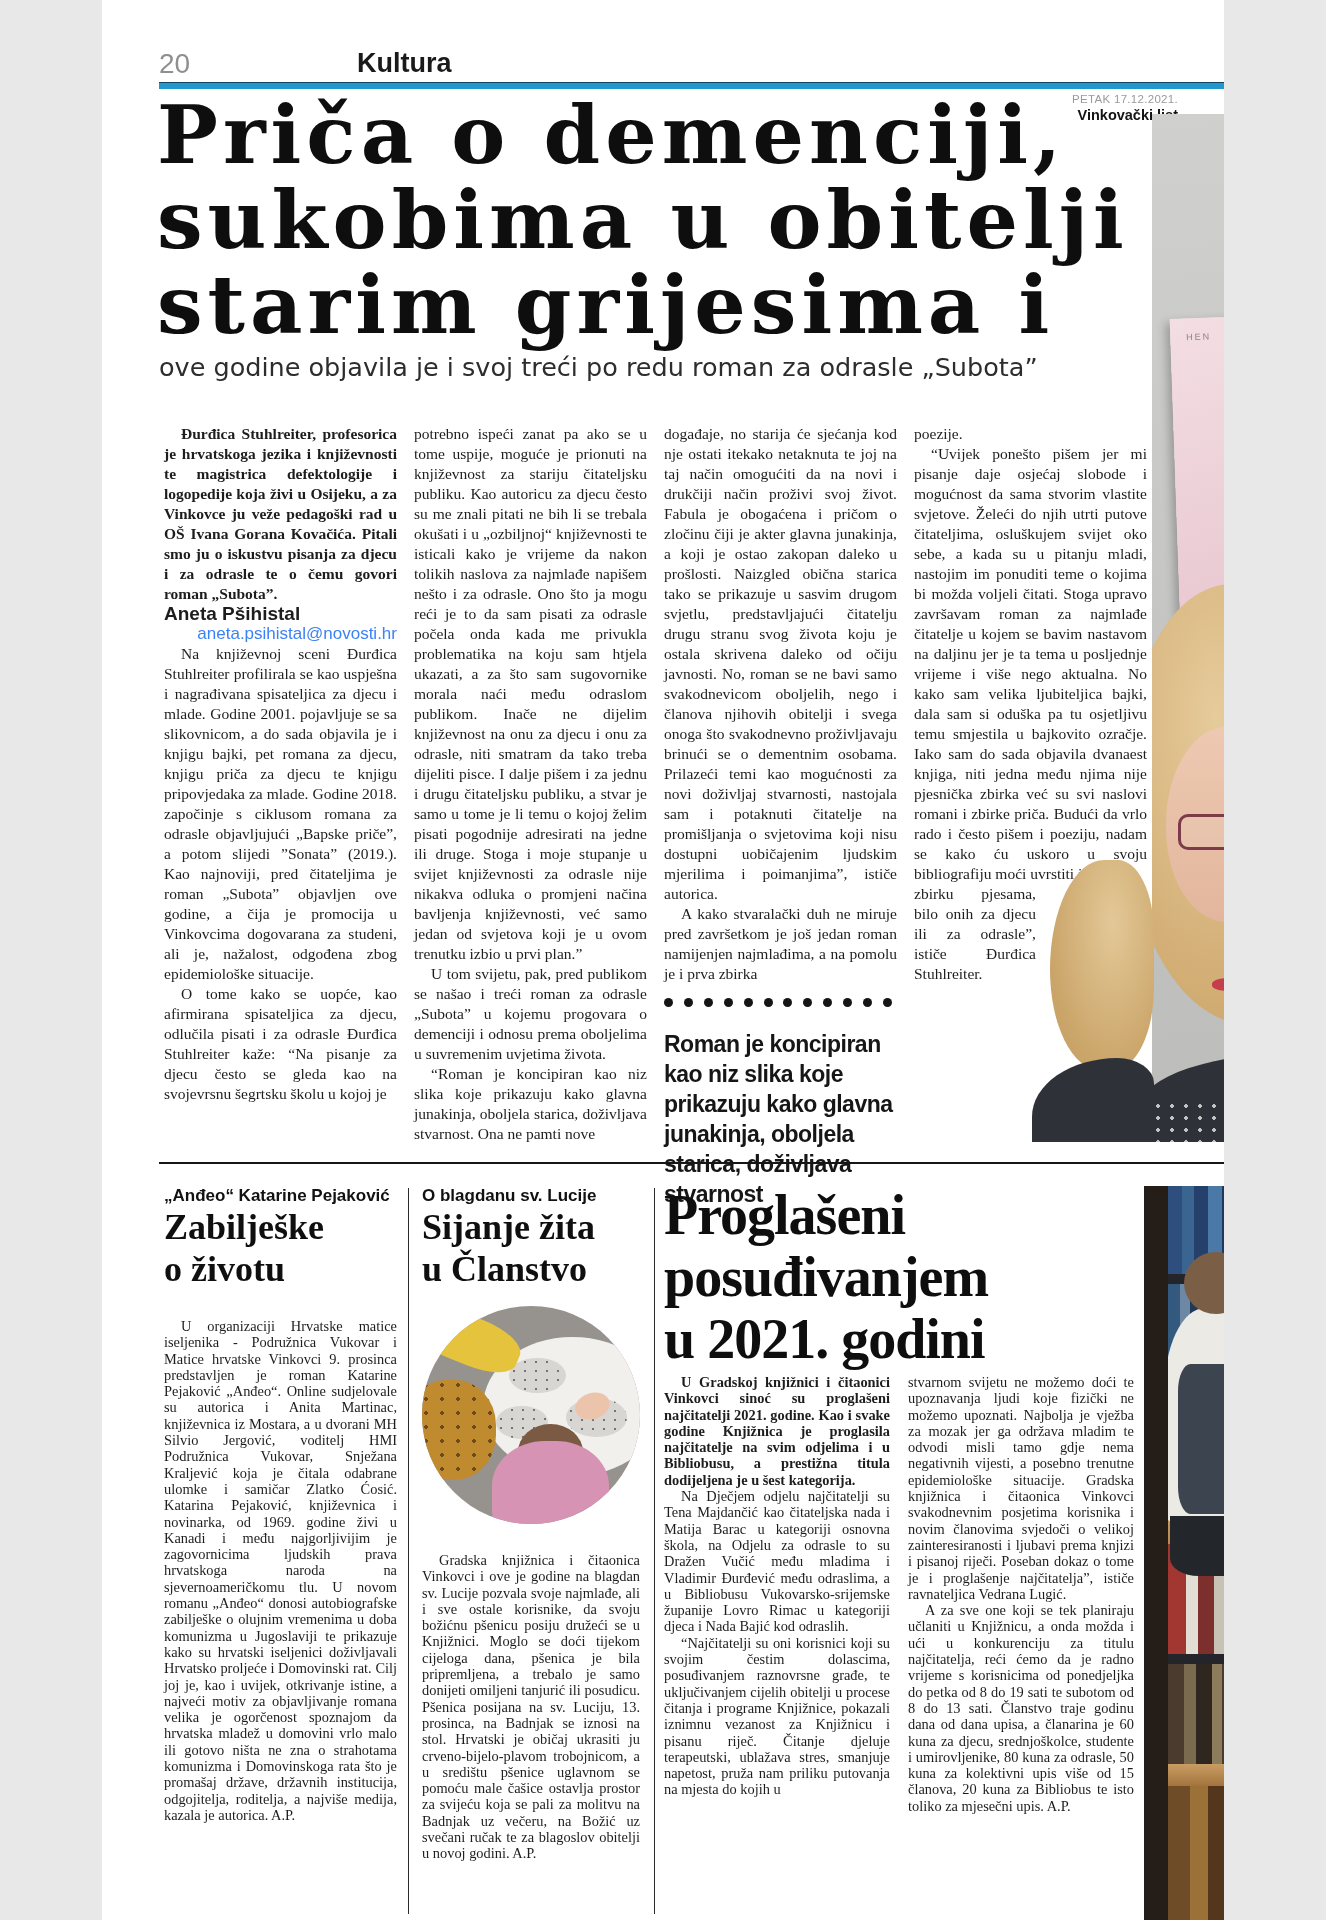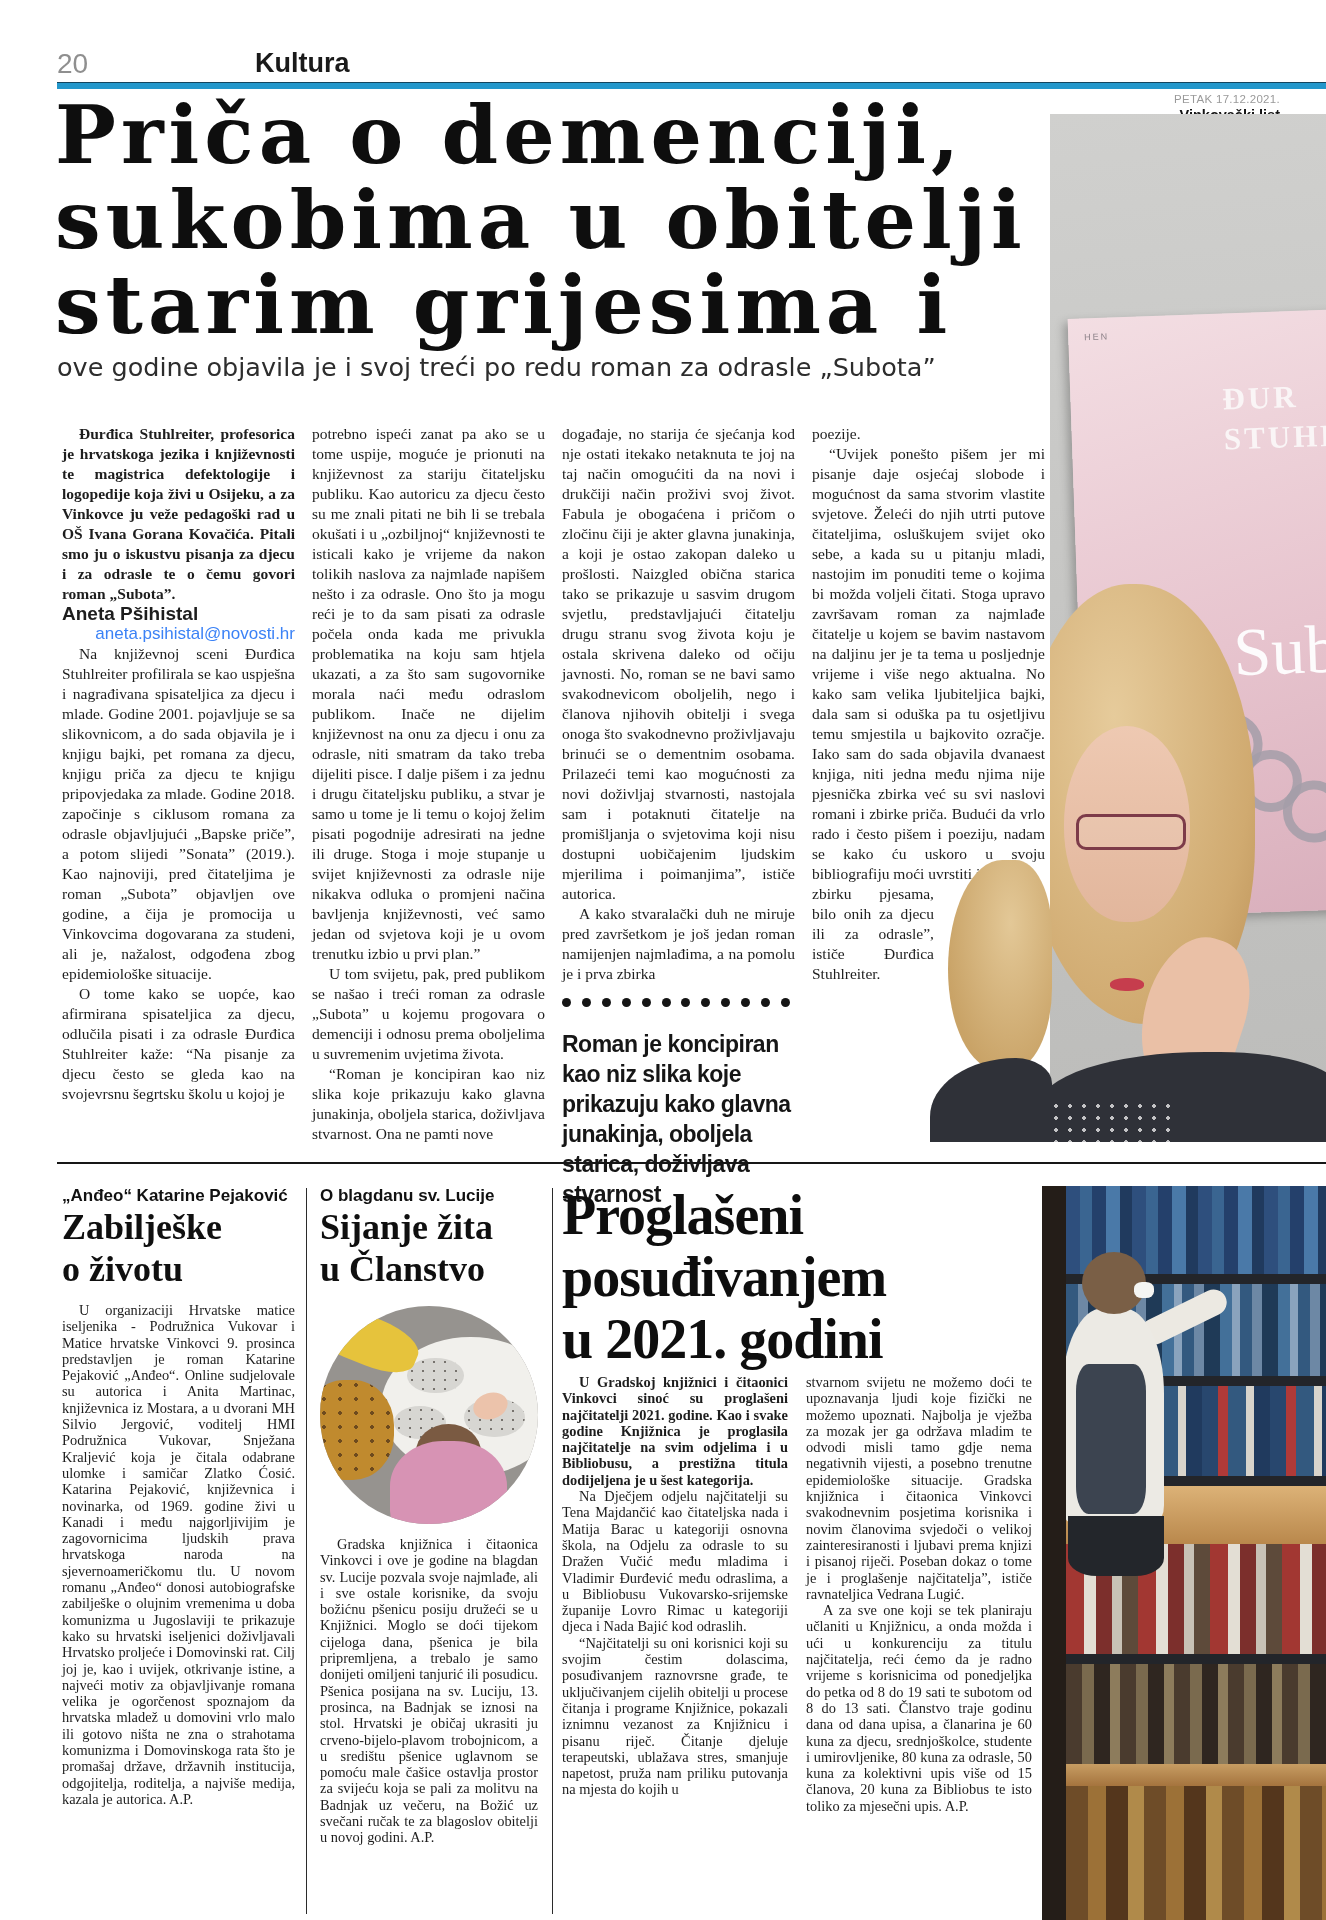--- a/index.html
+++ b/index.html
@@ -1,16 +1,16 @@
 <!DOCTYPE html>
 <html lang="hr"><head>
 <meta charset="utf-8">
 <style>
   html,body{margin:0;padding:0;background:#e8e8e8;}
-  .page{position:relative;width:1326px;height:1920px;background:#ffffff;margin:0 auto;
+  .page{position:relative;width:1122px;height:1920px;background:#ffffff;margin:0 auto;
         font-family:"Liberation Serif",serif;color:#1d1d1d;overflow:hidden;}
   .abs{position:absolute;}
 
   
   .pg-num{left:57px;top:48px;font-family:"Liberation Sans",sans-serif;font-size:28px;color:#8f8f8f;}
   .section-title{left:255px;top:48px;font-family:"Liberation Sans",sans-serif;font-size:27px;font-weight:600;color:#1a1a1a;}
   .hdr-right{right:46px;top:48px;text-align:right;font-family:"Liberation Sans",sans-serif;margin-top:45px;}
   .hdr-date{font-size:11.5px;color:#9a9a9a;letter-spacing:.3px;}
   .hdr-pub{font-size:14.5px;font-weight:bold;color:#141414;margin-top:2px;}
   .hdr-rule{left:57px;top:82px;width:1269px;height:6px;background:#2397cb;border-top:1px solid #14455e;}
@@ -60,21 +60,21 @@
               border-radius:60% 40% 45% 55%;}
   .spill-shoulder{left:930px;top:1058px;width:122px;height:84px;background:#2f3138;border-radius:70% 30% 0 0;}
 
   
   .divider-main{left:57px;top:1162px;width:1269px;height:2px;background:#161616;}
   .vrule{top:1188px;height:726px;width:1px;background:#2b2b2b;}
 
   
   .kicker{font-family:"Liberation Sans",sans-serif;font-weight:bold;font-size:17px;color:#111;}
   .b-title{font-family:"Liberation Serif",serif;font-weight:bold;font-size:36px;line-height:42px;color:#0f0f0f;}
-  .b-body{margin-top:12px;font-size:14.4px;line-height:16.3px;text-align:justify;}
+  .b-body{margin-top:28px;font-size:14.4px;line-height:16.3px;text-align:justify;}
   .b-body p{margin:0;}
   .art-left{left:62px;top:1186px;width:233px;}
   .art-mid{left:320px;top:1186px;width:218px;}
   .photo-circle{position:relative;width:218px;height:218px;border-radius:50%;overflow:hidden;background:#96938f;margin-top:16px;}
   .pc-table{position:absolute;left:28%;top:14%;width:82%;height:64%;background:#f1f0ec;border-radius:50%;}
   .pc-plate{position:absolute;border-radius:50%;background:
             radial-gradient(circle 2px at 5px 4px,#77736e 55%,transparent 56%),#d7d6d2;background-size:11px 9px;}
   .pc-arm-y{position:absolute;left:-6%;top:4%;width:52%;height:22%;background:#e6c33c;border-radius:40%;transform:rotate(22deg);}
   .pc-kid-m{position:absolute;left:-8%;top:34%;width:42%;height:46%;border-radius:45%;
             background:radial-gradient(circle 3px at 5px 5px,#6d4a1e 55%,transparent 56%),#c08a2e;background-size:16px 14px;}

